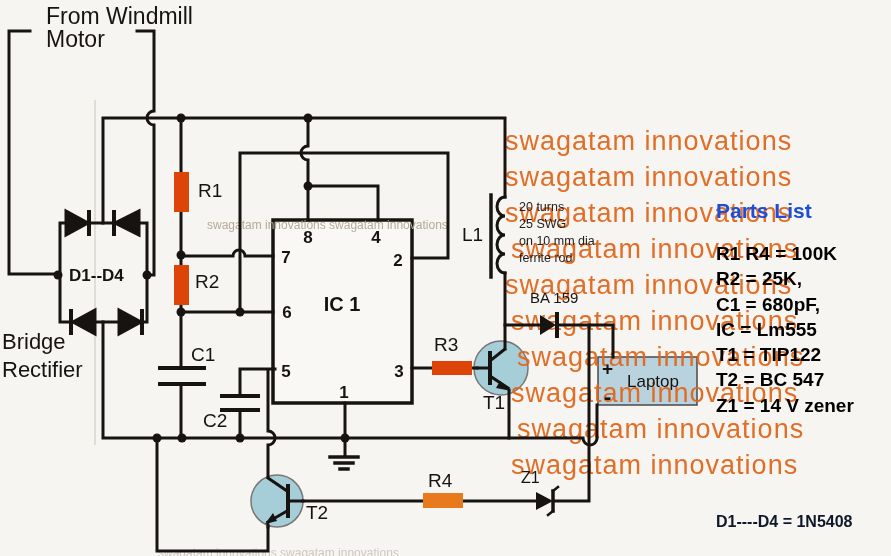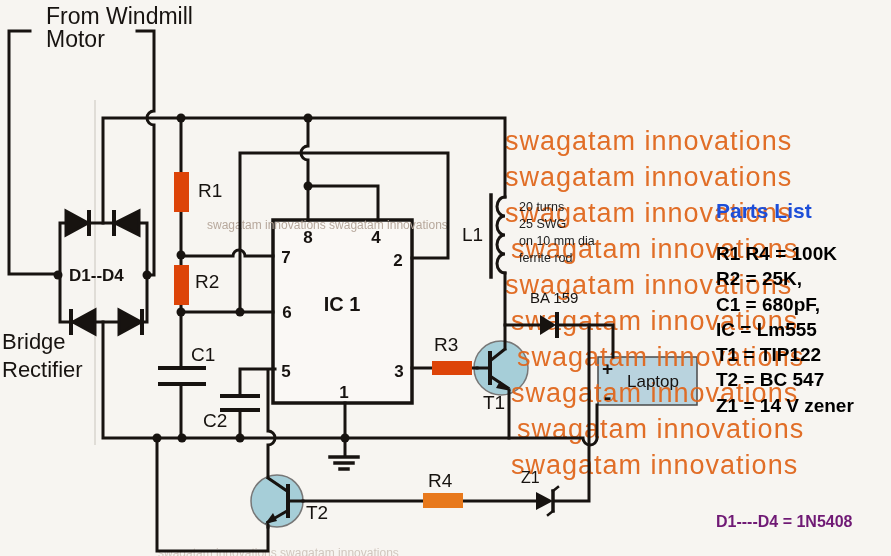--- a/index.html
+++ b/index.html
@@ -8,21 +8,21 @@
     background:#f7f5f1;font-family:"Liberation Sans",sans-serif;
   }
   #screen svg{position:absolute;left:0;top:0;}
   .overlay{position:absolute;white-space:nowrap;}
   .wm{position:absolute;white-space:nowrap;font-size:27px;letter-spacing:1px;
       font-weight:400;opacity:.95;}
   .wm-small{position:absolute;white-space:nowrap;font-size:12px;color:#b7a89c;}
   .coil-note{left:519px;top:199px;font-size:12.5px;line-height:17px;color:#1d1d1d;}
   .parts-title{left:716px;top:199px;font-size:21px;font-weight:bold;color:#1d4ed8;}
   .parts-items{left:716px;top:241px;font-size:19px;line-height:25.3px;font-weight:bold;color:#000000;}
-  .parts-footer{left:716px;top:513px;font-size:16px;font-weight:bold;color:#701a75;}
+  .parts-footer{left:716px;top:513px;font-size:16px;font-weight:bold;color:#0f172a;}
   text{fill:#171310;font-family:"Liberation Sans",sans-serif;}
   .lbl{font-size:19px;}
   .pin{font-size:17px;font-weight:bold;}
 </style>
 </head>
 <body>
 
 <div id="screen">
 
   <svg width="891" height="556" viewBox="0 0 891 556">

